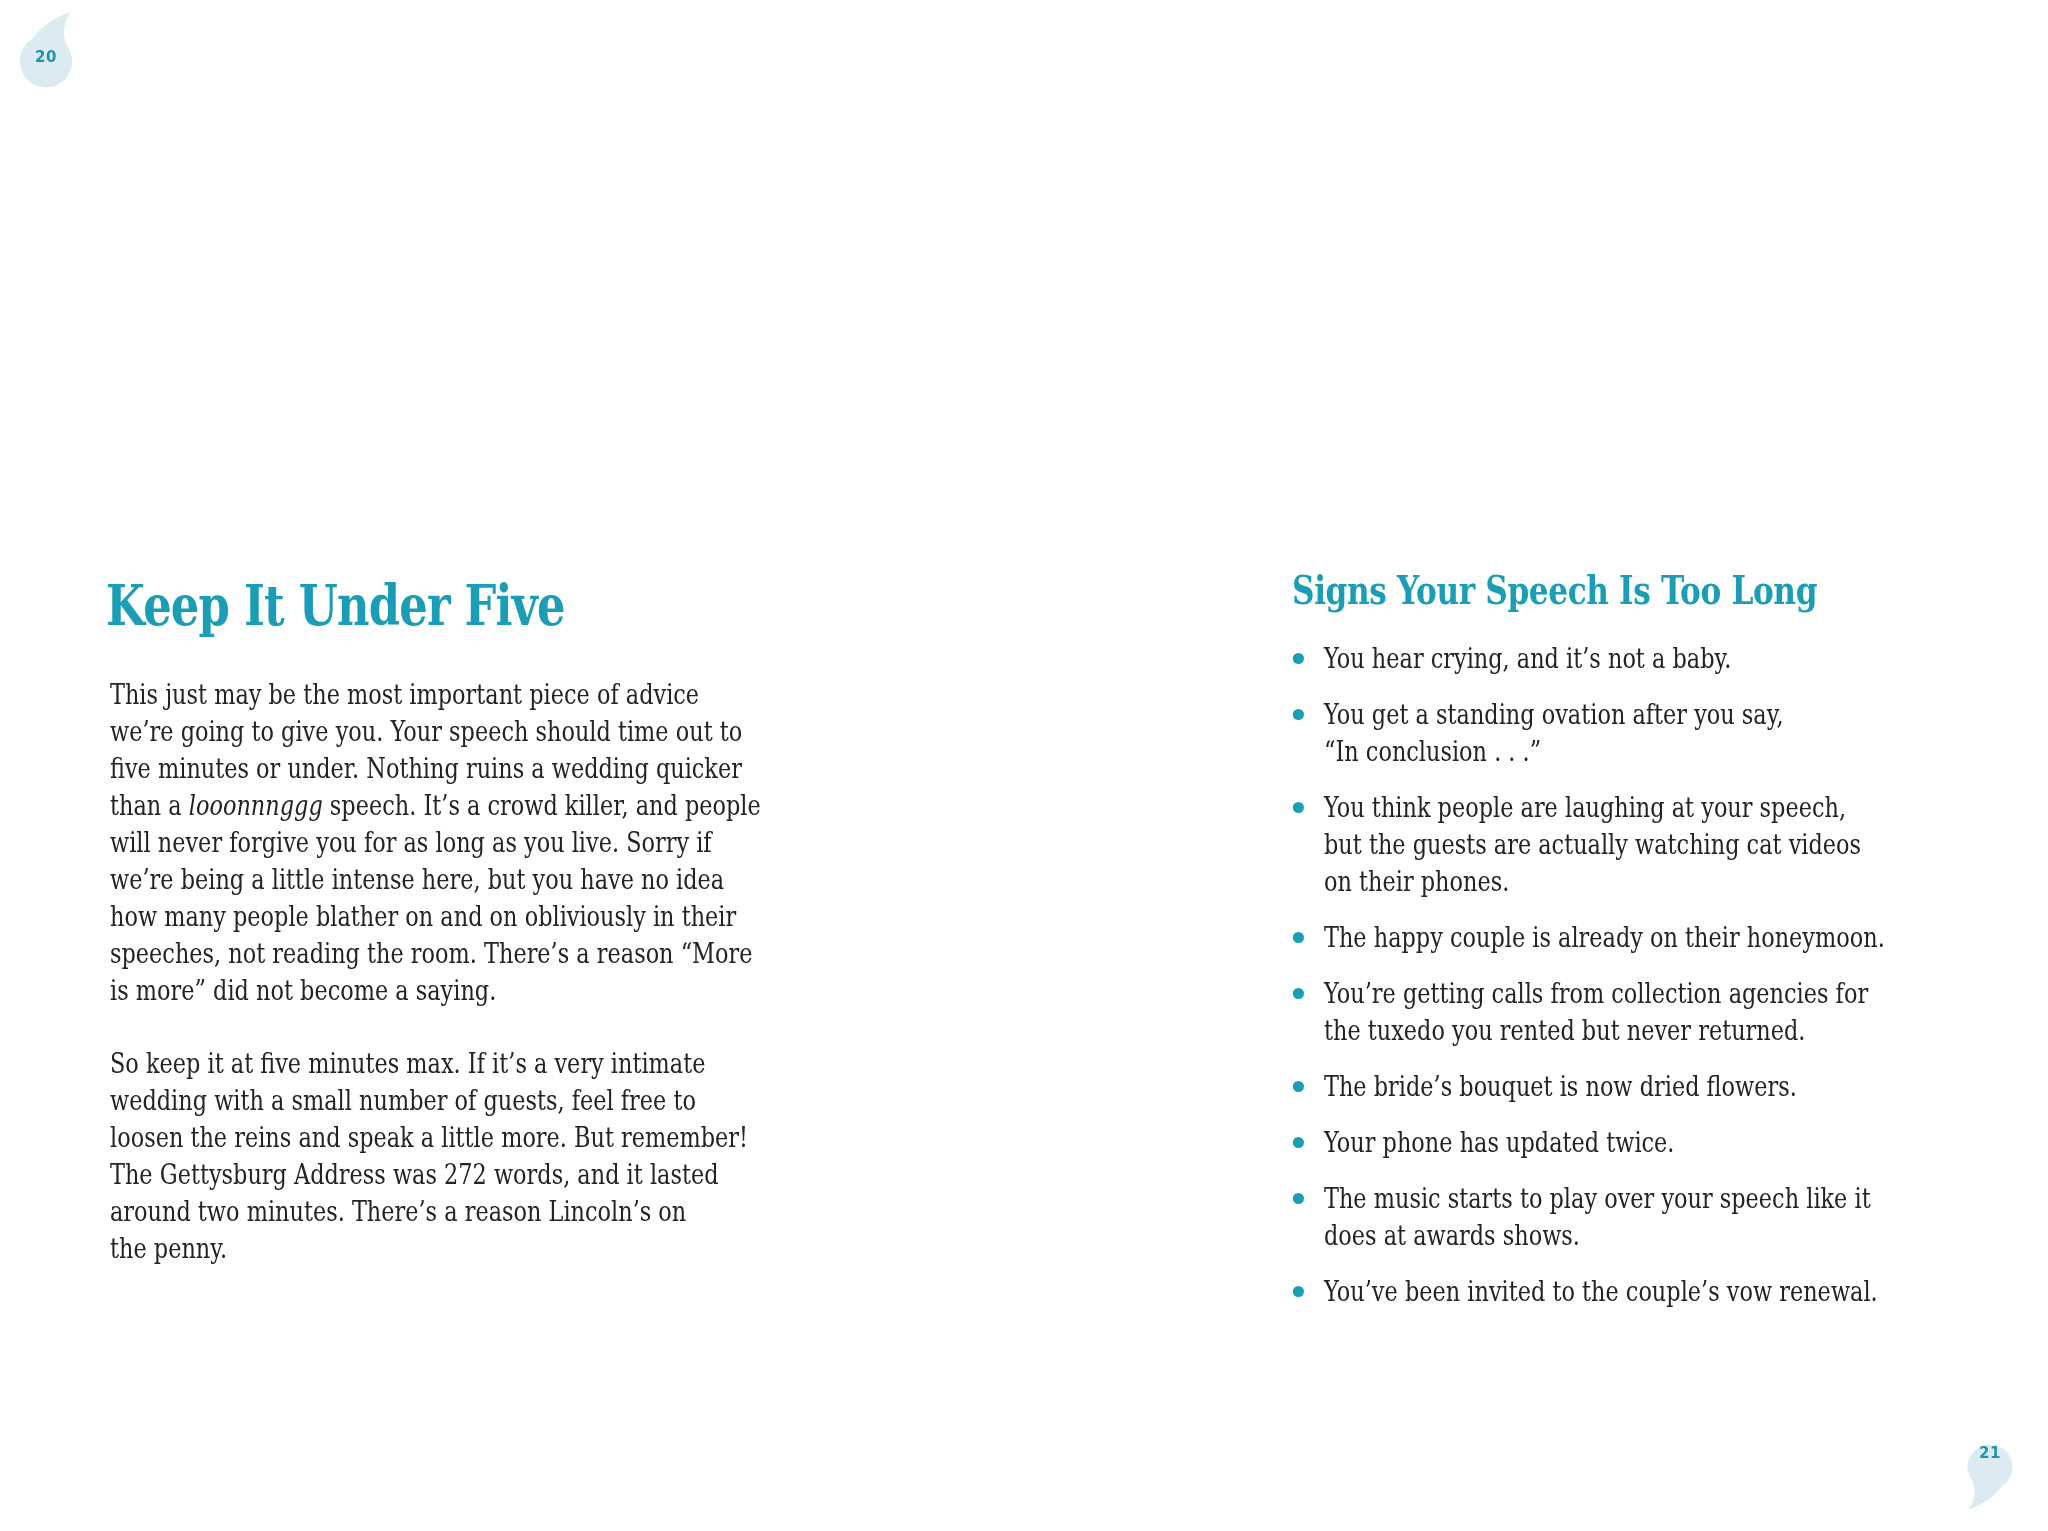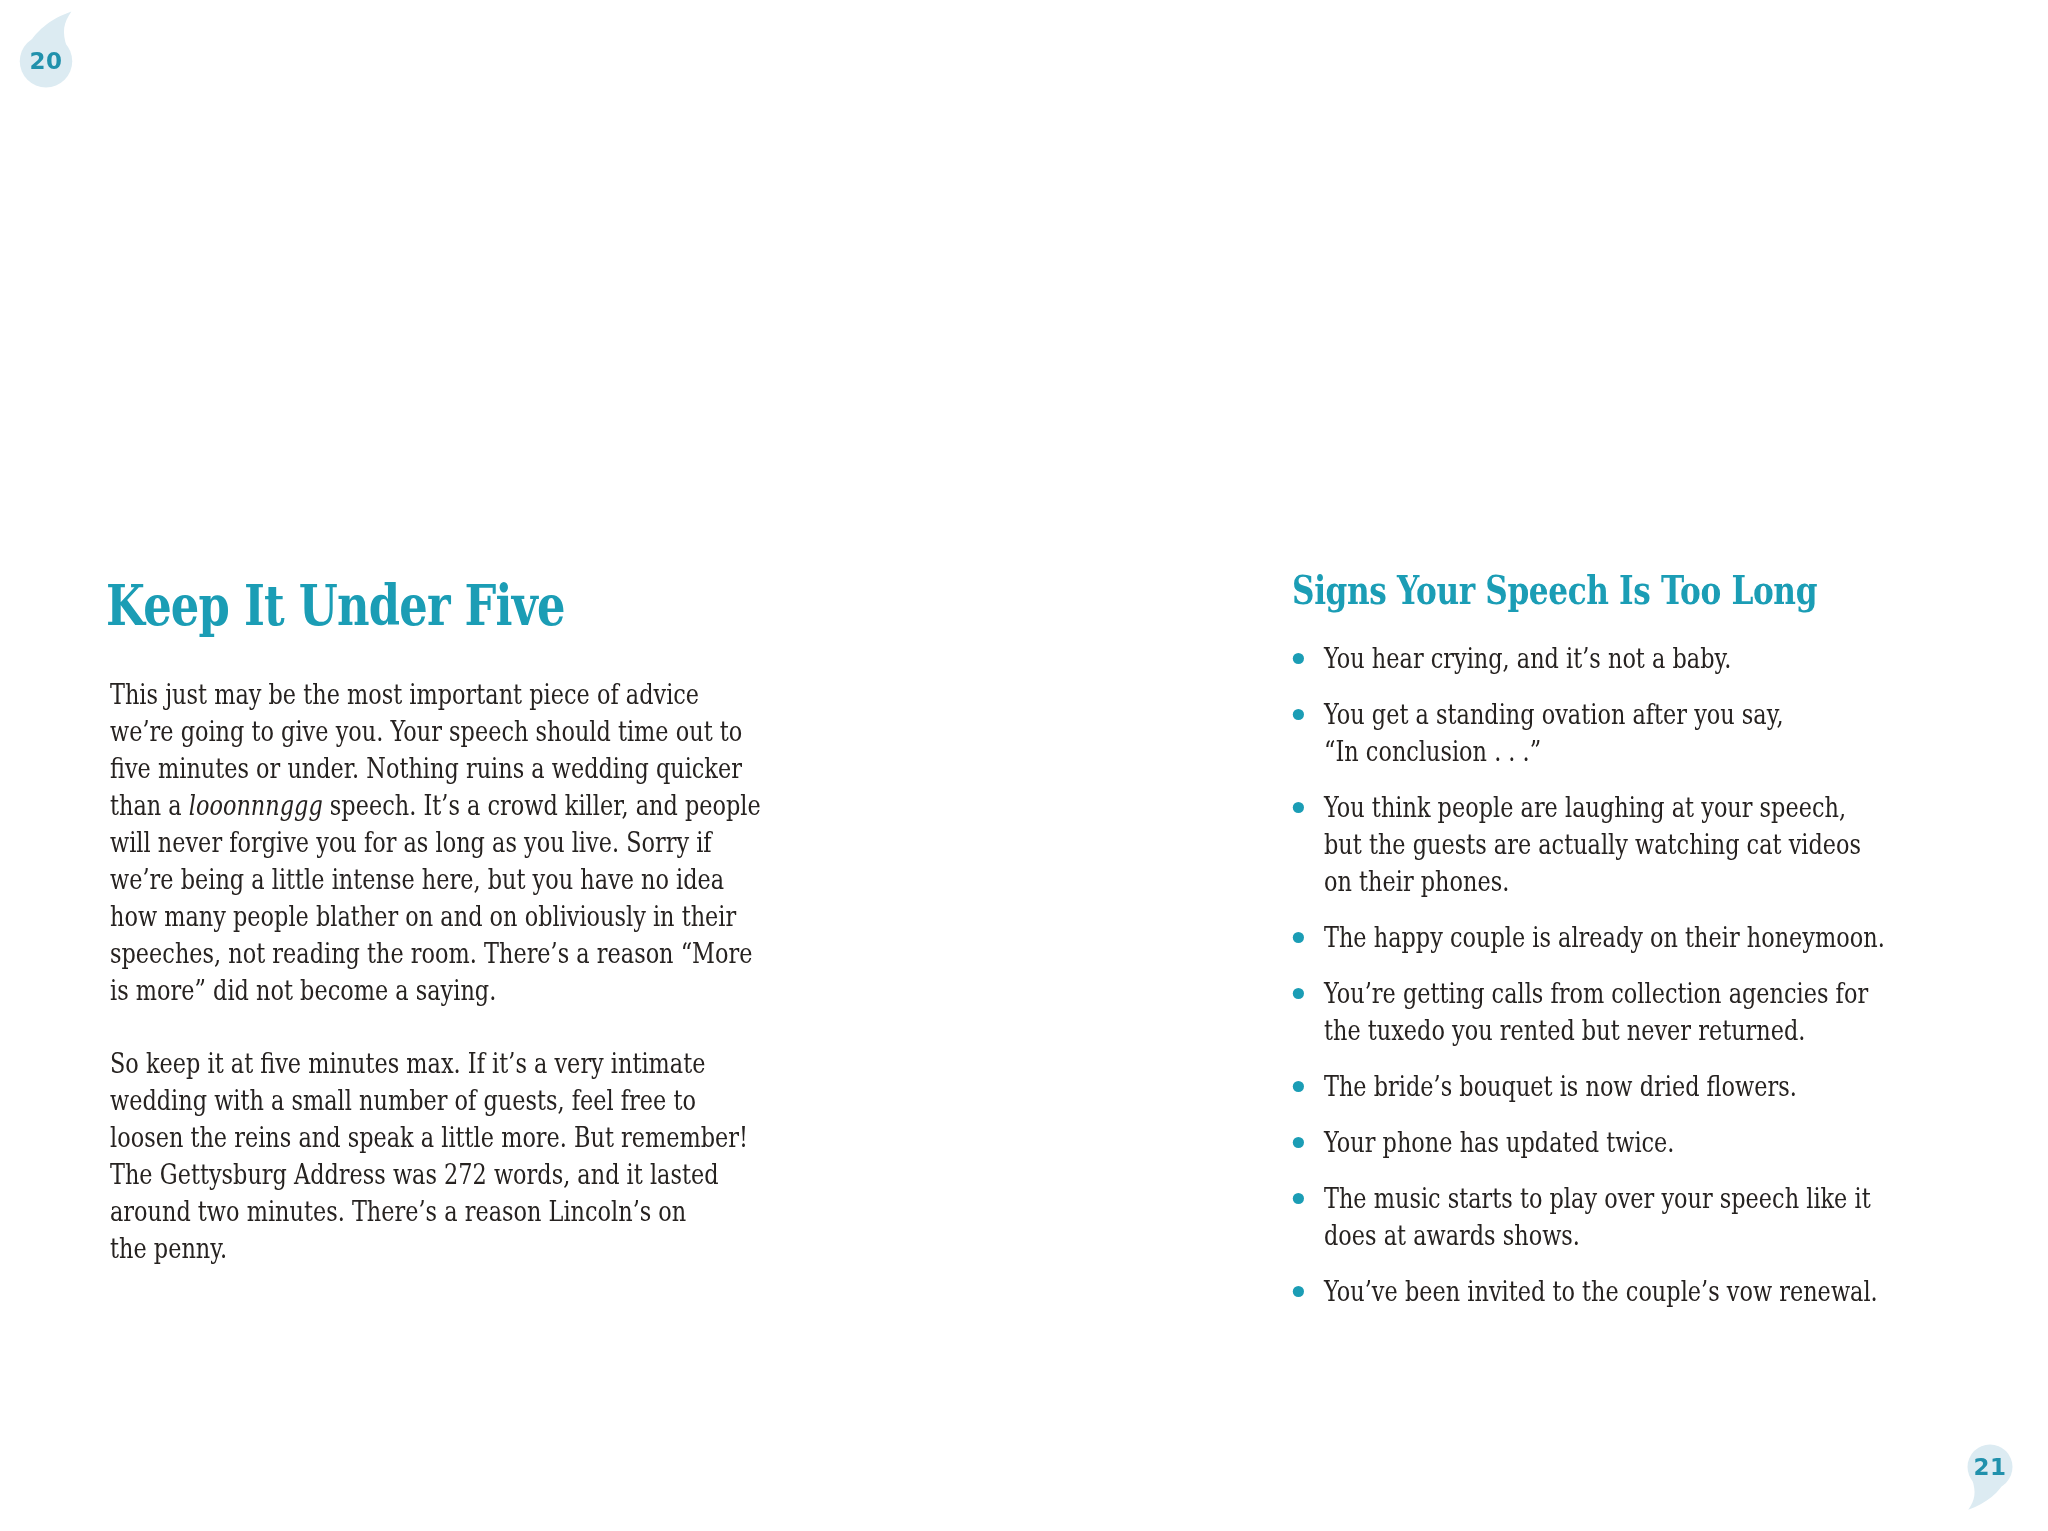--- a/index.html
+++ b/index.html
@@ -19,29 +19,29 @@
   
   .badge { position: absolute; }
   .badge svg { position: absolute; left: 0; top: 0; width: 100%; height: 100%; display: block; }
   .badge .num {
     position: absolute;
     left: 0;
     width: 100%;
     text-align: center;
     font-family: "DejaVu Sans", "Liberation Sans", sans-serif;
     font-weight: bold;
-    font-size: 23px;
+    font-size: 15px;
     color: var(--badge_text, #2191ac);
     letter-spacing: 0.5px;
   }
   #badge-20 { left: 18px; top: 10px; width: 56px; height: 78px; }
   #badge-20 svg { transform: rotate(180deg); }
   #badge-20 .num { top: 38px; }
   #badge-21 { left: 1966px; top: 1444px; width: 48px; height: 67px; }
-  #badge-21 .num { top: 10px; }
+  #badge-21 .num { top: 0; }
 
   
   .condensed { transform: scaleX(0.8); transform-origin: left top; }
   h1.page-title {
     position: absolute;
     left: 106px;
     top: 577px;
     margin: 0;
     font-size: 56px;
     line-height: 1;

